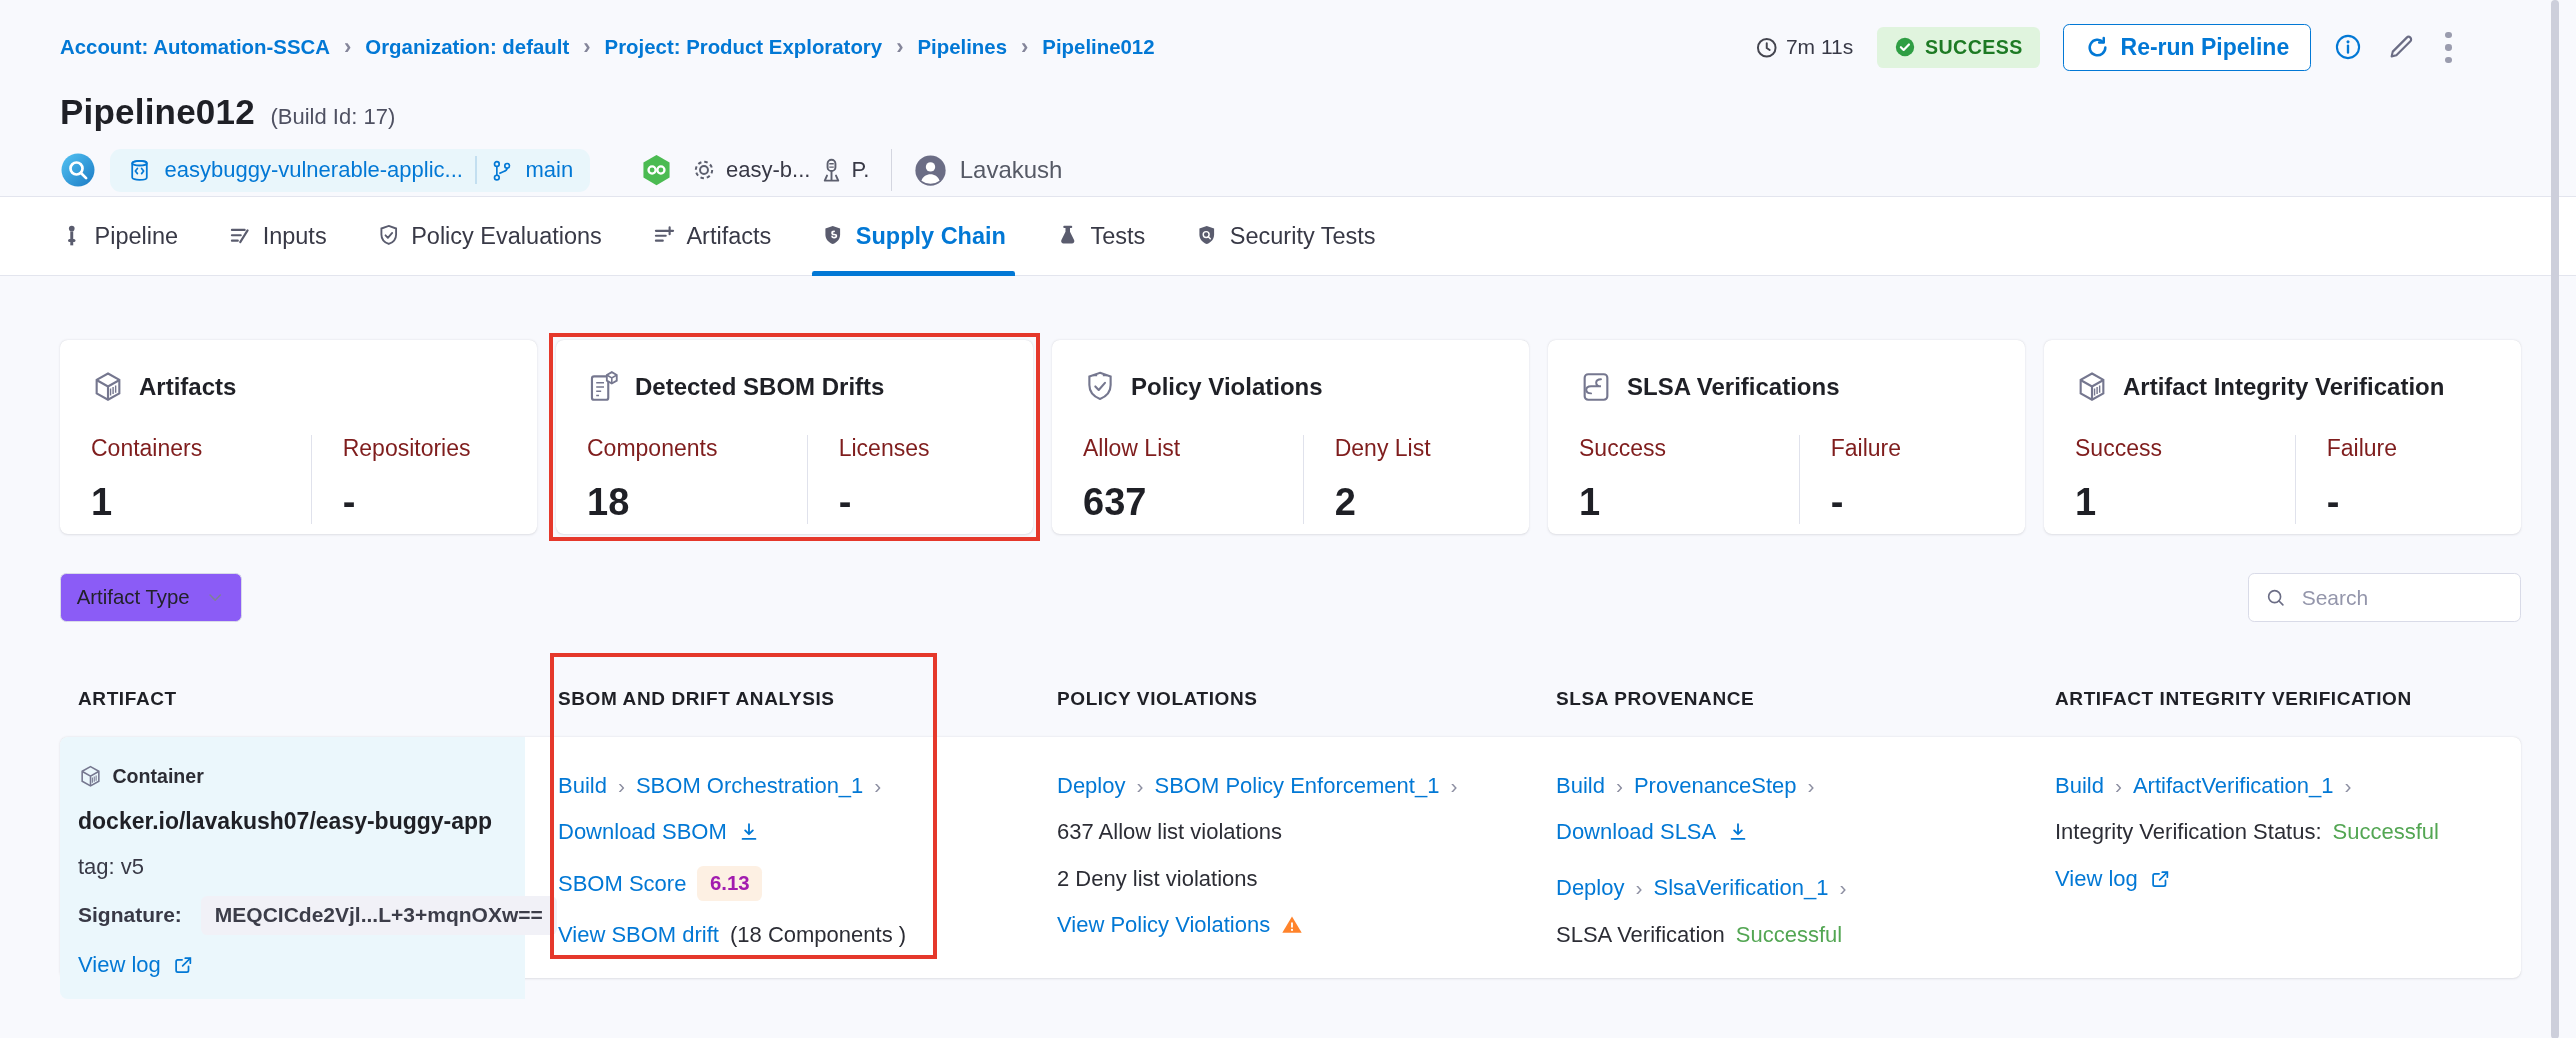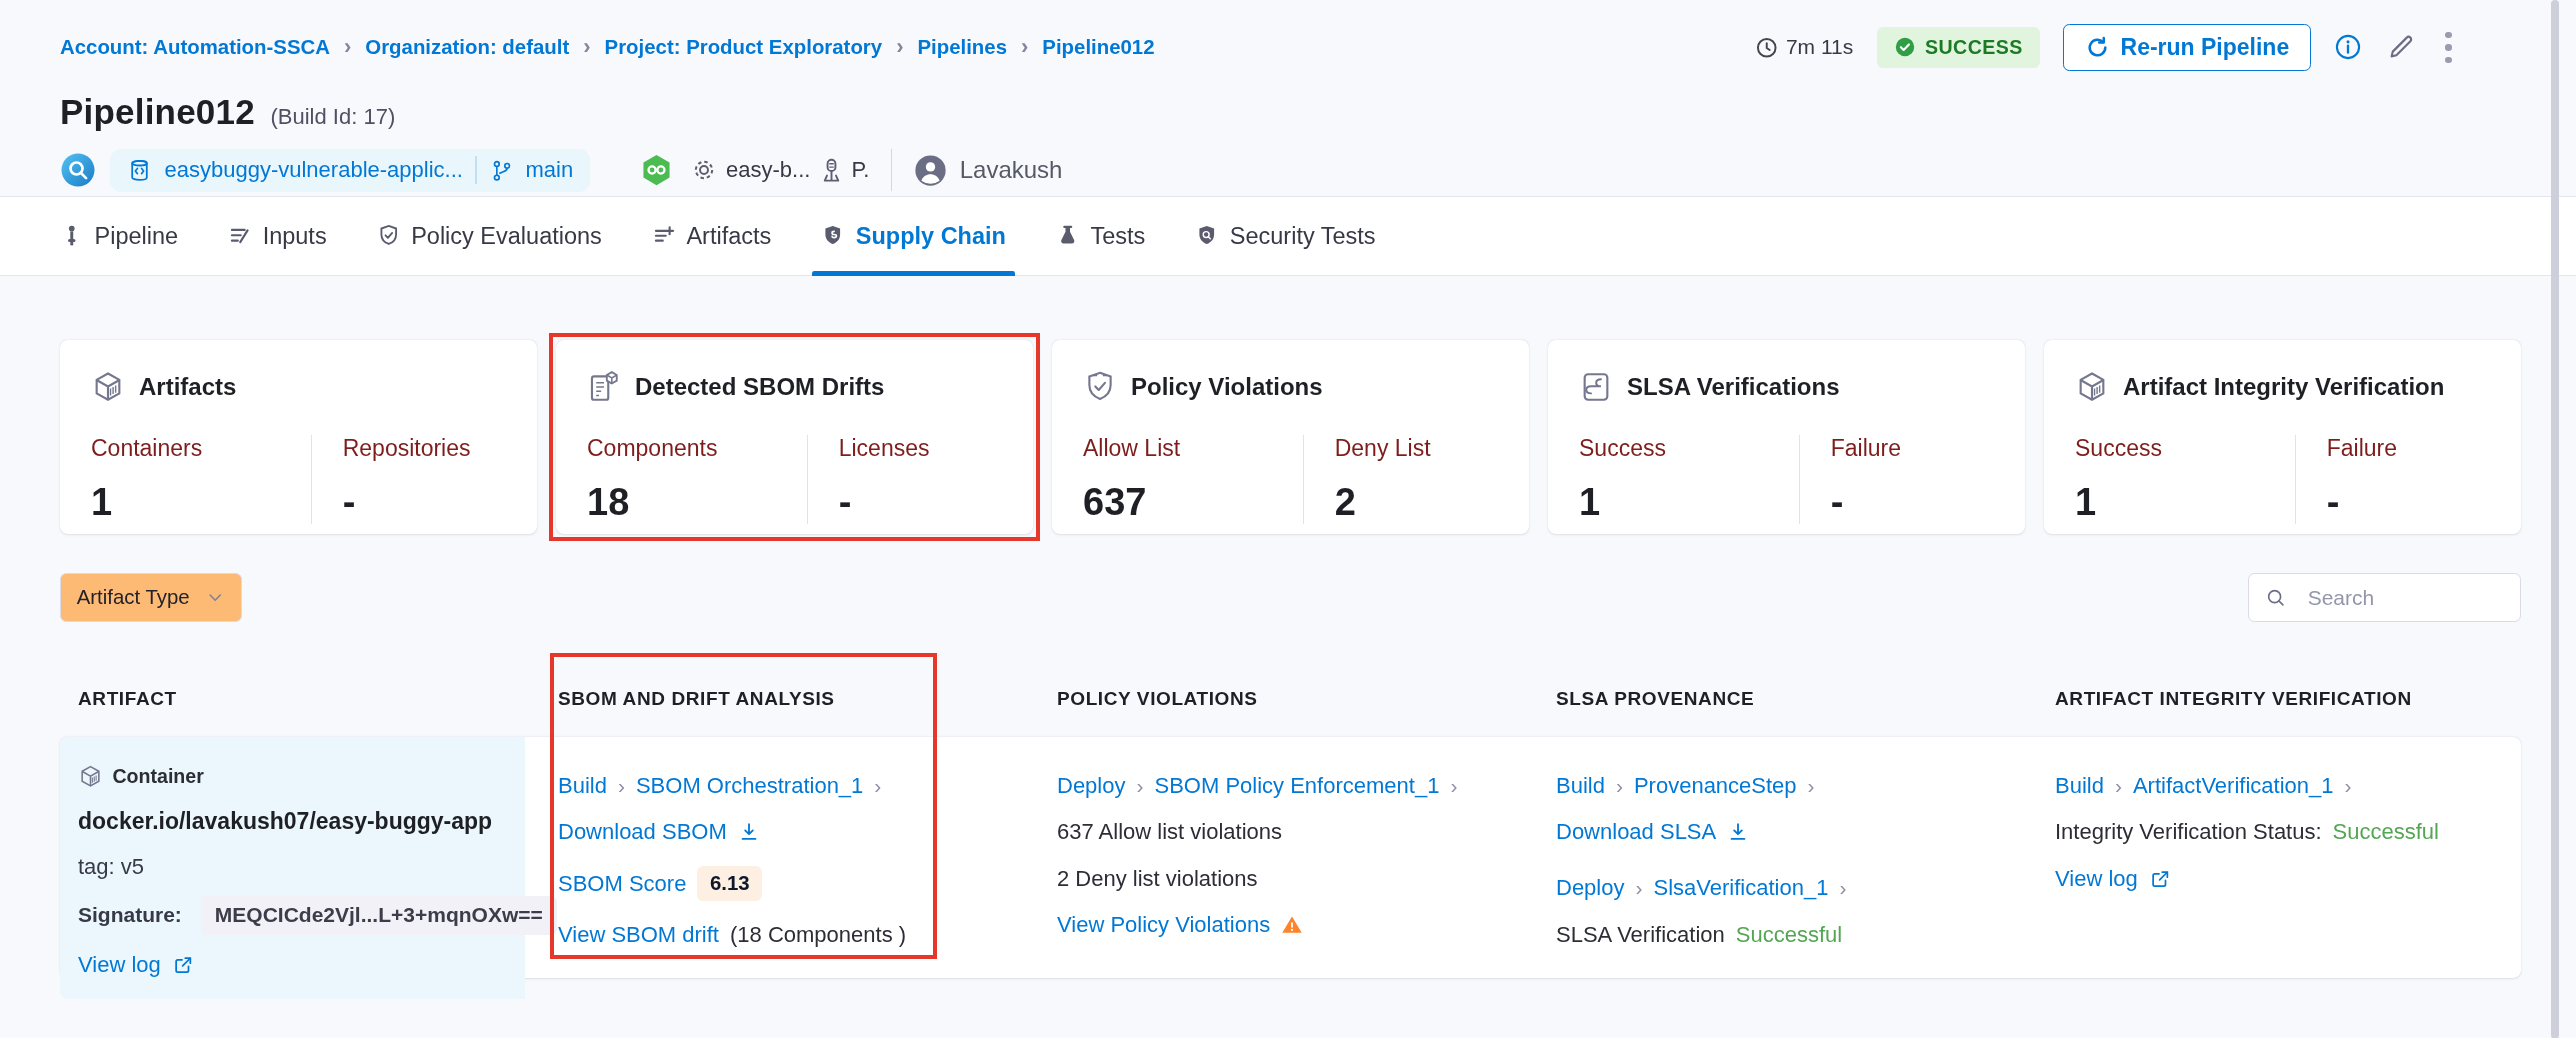--- a/index.html
+++ b/index.html
@@ -57,24 +57,24 @@
     box-shadow:0 0.8px 2.4px rgba(40,41,61,.12), 0 0 0.8px rgba(40,41,61,.1); padding:30px 23.5px 0 31px; }
   .card.highlighted::after { content:""; position:absolute; inset:-7px; border:4.7px solid #e5382b; pointer-events:none; }
   .card-title { display:flex; align-items:center; gap:14px; font-size:24px; font-weight:bold; color:#1f2026; }
   .card-stats { display:flex; margin-top:31px; }
   .stat { flex:0 0 52%; }
   .stat + .stat { flex:1; border-left:0.8px solid #e0e2ec; padding-left:31px; }
   .stat-label { font-size:23px; color:#7f1d1d; }
   .stat-value { font-size:38px; font-weight:bold; color:#1f2026; margin-top:19px; }
 
   .filter-row { margin-top:39px; display:flex; justify-content:space-between; align-items:center; }
-  .select { width:182px; height:49px; background:#fdba74; border:0.8px solid #d9dbe8; border-radius:6.3px;
+  .select { width:182px; height:49px; background:#8b5cf6; border:0.8px solid #d9dbe8; border-radius:6.3px;
     display:flex; align-items:center; justify-content:space-between; padding:0 15.7px; font-size:20.4px; color:#22222a; cursor:pointer; }
   .search { width:273px; height:49px; background:#fff; border:0.8px solid #d9dbe8; border-radius:6.3px;
-    display:flex; align-items:center; gap:19px; padding:0 15.7px; }
+    display:flex; align-items:center; gap:13px; padding:0 15.7px; }
   .search input { flex:1; border:none; outline:none; background:transparent; font-family:inherit;
     font-size:21px; color:#383946; min-width:0; }
   .search input::placeholder { color:#9496ab; }
 
   .thead { display:grid; grid-template-columns:465px 499px 499px 499px 1fr; margin-top:66px;
     font-size:19px; font-weight:bold; letter-spacing:0.6px; color:#1f2026; }
   .thead > div { padding-left:33px; }
   .thead > div:first-child { padding-left:18px; }
 
   .trow { display:grid; grid-template-columns:465px 499px 499px 499px 1fr; margin-top:27px; height:241px;
@@ -84,21 +84,21 @@
 
   .art-type { display:flex; align-items:center; gap:9.4px; font-size:19.6px; font-weight:bold; color:#2c2d35; }
   .art-image { margin-top:19px; font-size:23px; font-weight:bold; color:#1f2026; }
   .art-tag { margin-top:19px; }
   .art-sig { margin-top:15.7px; display:flex; align-items:center; gap:19px; font-weight:bold; font-size:21px; }
   .sig-pill { background:#f1f1f7; border-radius:6.3px; padding:7.8px 14px; color:#3c3d49; }
 
   .cline { display:flex; align-items:center; gap:11px; margin-bottom:20.4px; }
   .lnk { color:#0278d5; cursor:pointer; }
   .csep::before { content:"›"; color:#8c8ea1; font-size:21px; }
-  .score-badge { background:#fdf0e3; color:#0f172a; font-weight:bold; font-size:20.4px; padding:6.3px 12.5px; border-radius:6.3px; }
+  .score-badge { background:#fdf0e3; color:#a21caf; font-weight:bold; font-size:20.4px; padding:6.3px 12.5px; border-radius:6.3px; }
   .muted { color:#2c2d35; }
   .ok { color:#53a653; }
   .gap-extra { margin-top:30px; }
 
   .redbox-sbom { position:absolute; left:550px; top:653px; width:387px; height:306px;
     border:4.7px solid #e5382b; pointer-events:none; z-index:6; }
 
   .scroll-track { position:absolute; top:0; right:17px; width:7.8px; height:1039px;
     background:#cdcfdb; border-radius:3.9px; }
 </style>

